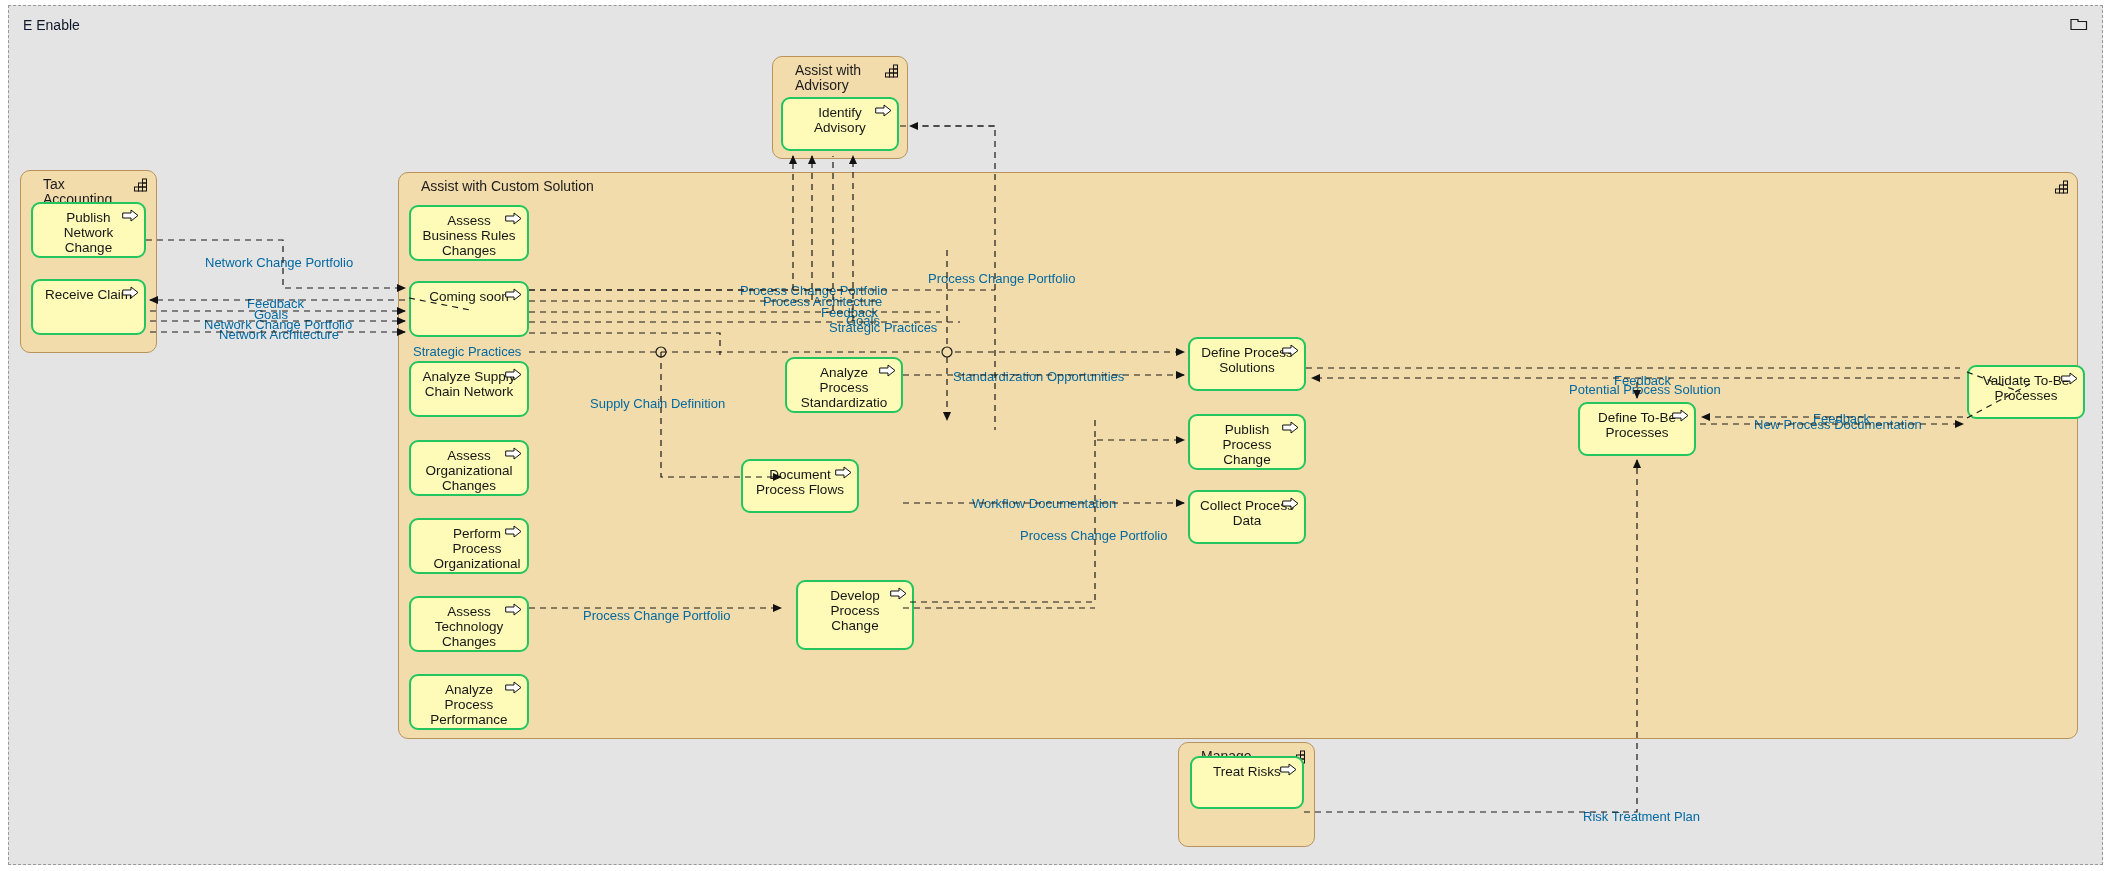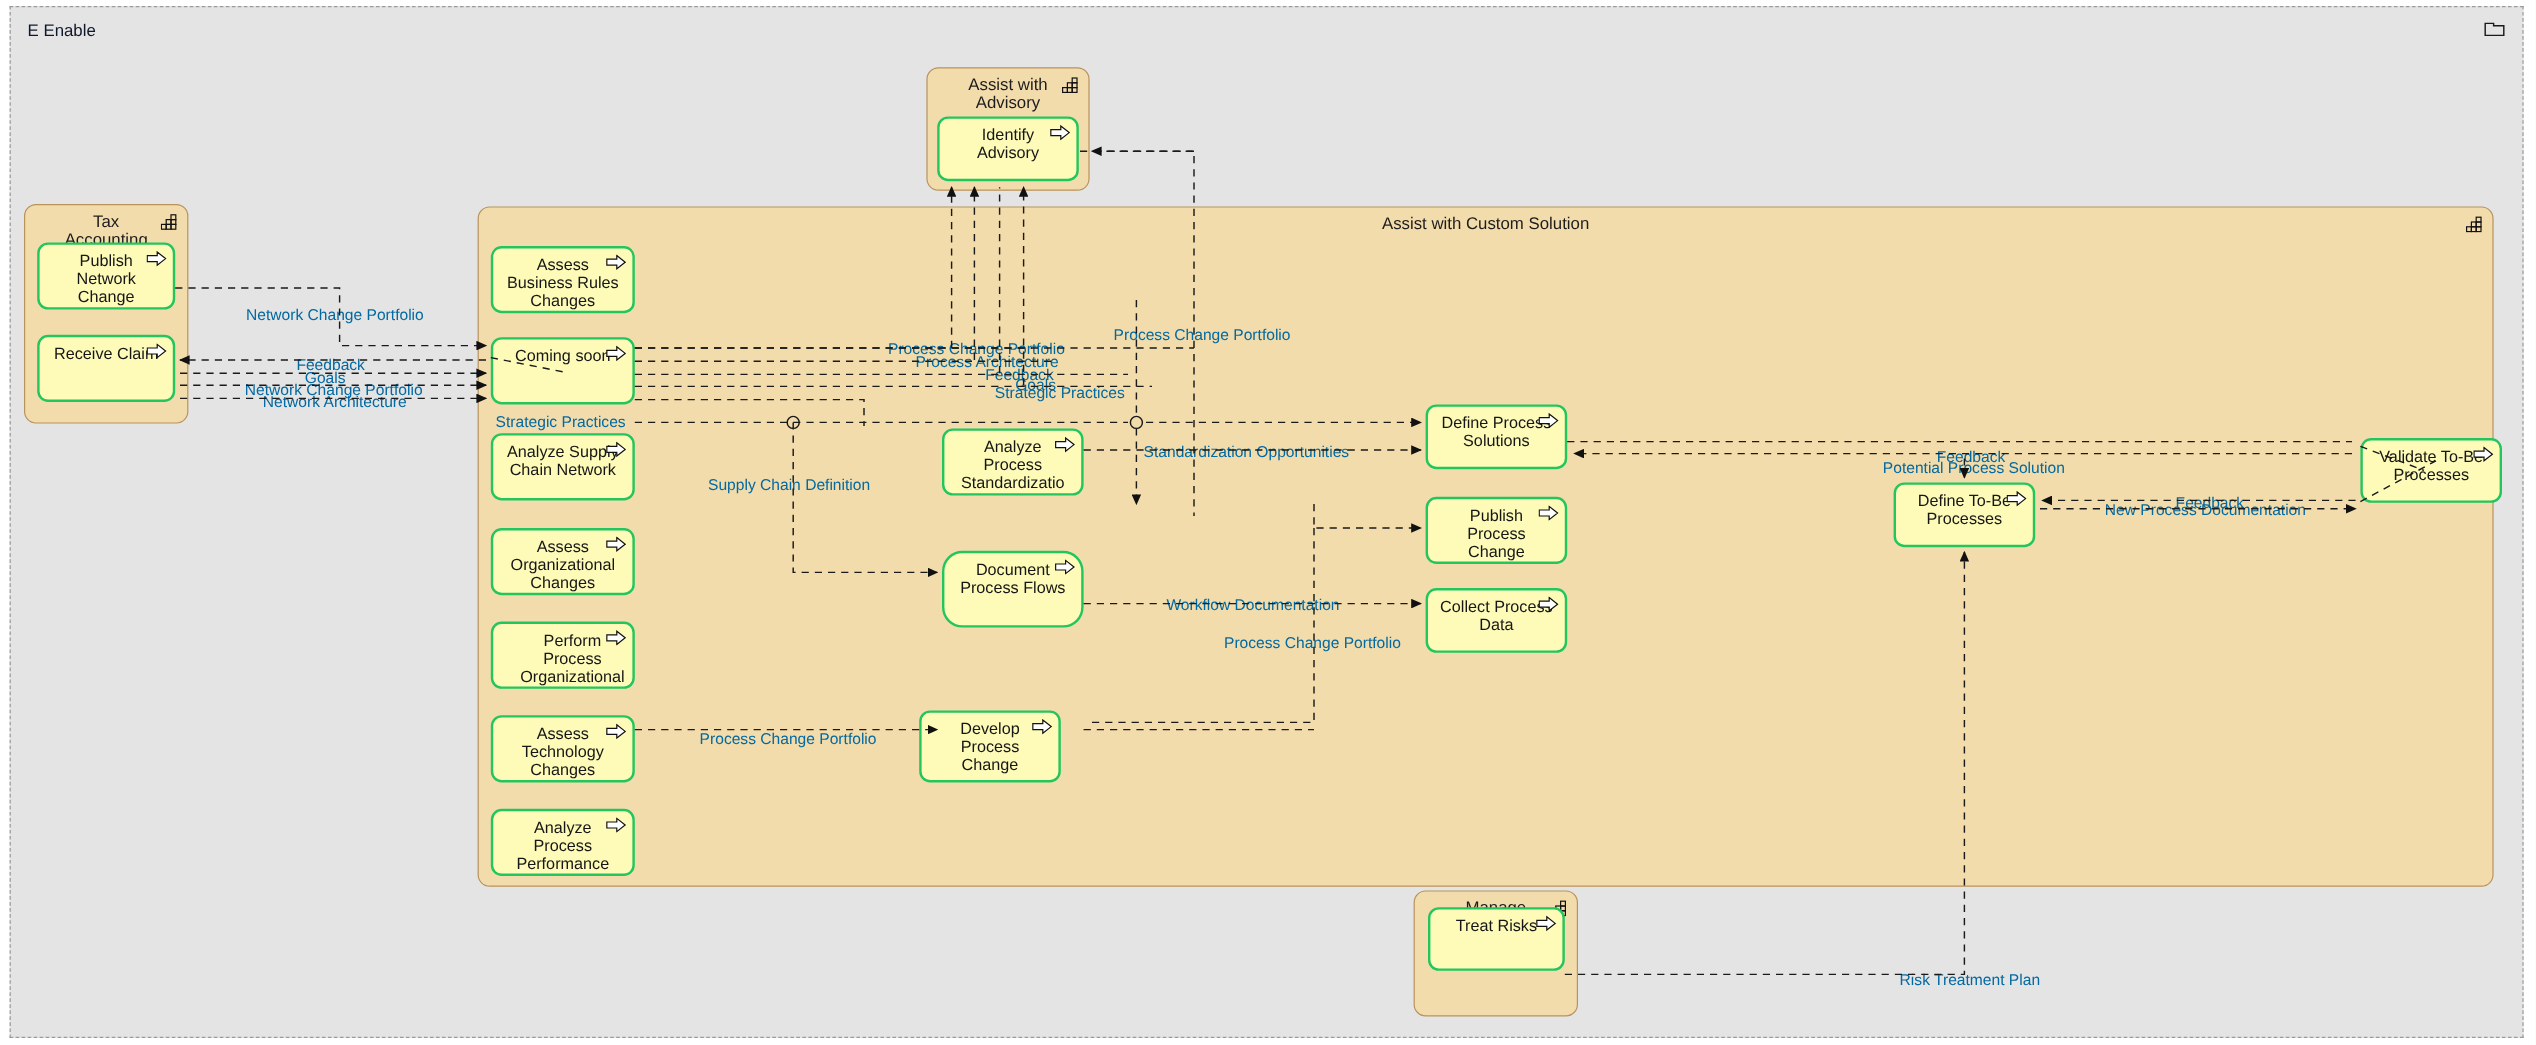--- a/index.html
+++ b/index.html
@@ -47,21 +47,20 @@
     background: #f3dcab;
     border: 1px solid #b8935c;
     border-radius: 10px;
     box-sizing: border-box;
   }
   .group > .group-title {
     position: absolute;
     left: 0;
     right: 0;
     top: 6px;
-    text-align: center;
     font-size: 14px;
     line-height: 15px;
     color: #1c1c1c;
     padding: 0 22px;
     white-space: pre-line;
   }
   .grid-icon {
     position: absolute;
     right: 7px;
     top: 7px;
@@ -254,28 +253,28 @@
         </svg>
       </div>
       <div class="proc" style="left: 785px; top: 357px; width: 118px; height: 56px;">
         <div class="plabel">Analyze
 Process
 Standardizatio</div>
         <svg class="arrow-icon" viewBox="0 0 17 13">
           <path d="M0.7,4 L9,4 L9,1 L16,6.5 L9,12 L9,9 L0.7,9 Z" fill="#ffffff" stroke="#111" stroke-width="1"></path>
         </svg>
       </div>
-      <div class="proc" style="left: 785px; top: 459px; width: 118px; height: 64px; border-radius: 17px;">
+      <div class="proc" style="left: 741px; top: 459px; width: 118px; height: 54px;">
         <div class="plabel">Document
 Process Flows</div>
         <svg class="arrow-icon" viewBox="0 0 17 13">
           <path d="M0.7,4 L9,4 L9,1 L16,6.5 L9,12 L9,9 L0.7,9 Z" fill="#ffffff" stroke="#111" stroke-width="1"></path>
         </svg>
       </div>
-      <div class="proc" style="left: 766px; top: 580px; width: 118px; height: 60px; margin-top: 12px;">
+      <div class="proc" style="left: 796px; top: 580px; width: 118px; height: 70px;">
         <div class="plabel">Develop
 Process
 Change</div>
         <svg class="arrow-icon" viewBox="0 0 17 13">
           <path d="M0.7,4 L9,4 L9,1 L16,6.5 L9,12 L9,9 L0.7,9 Z" fill="#ffffff" stroke="#111" stroke-width="1"></path>
         </svg>
       </div>
       <div class="proc" style="left: 1188px; top: 337px; width: 118px; height: 54px;">
         <div class="plabel">Define Process
 Solutions</div>

